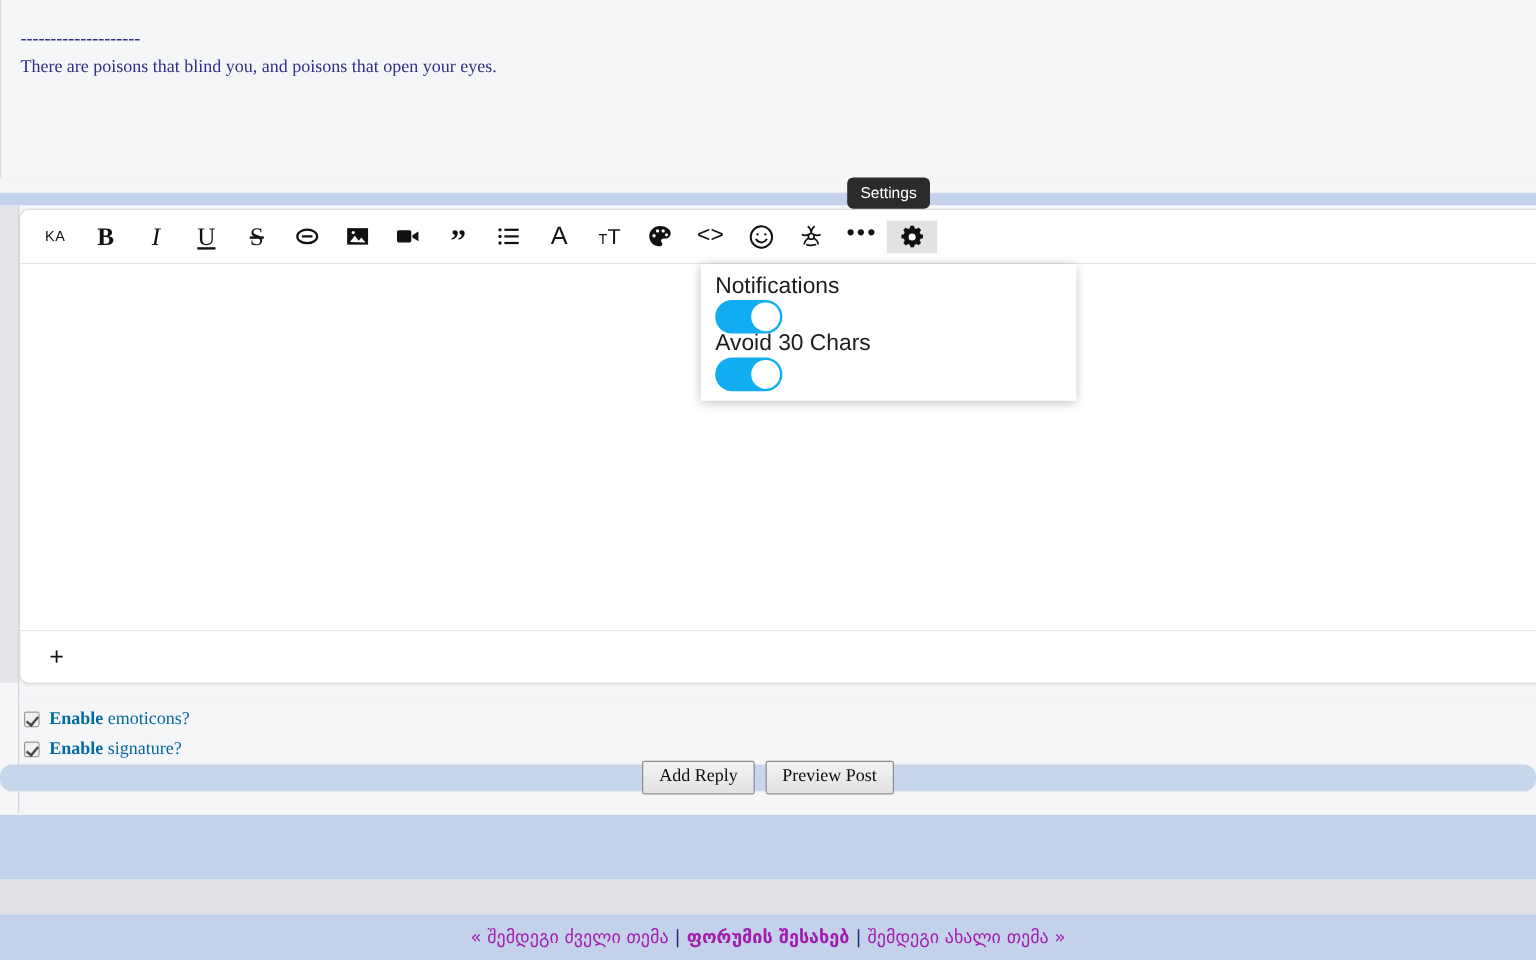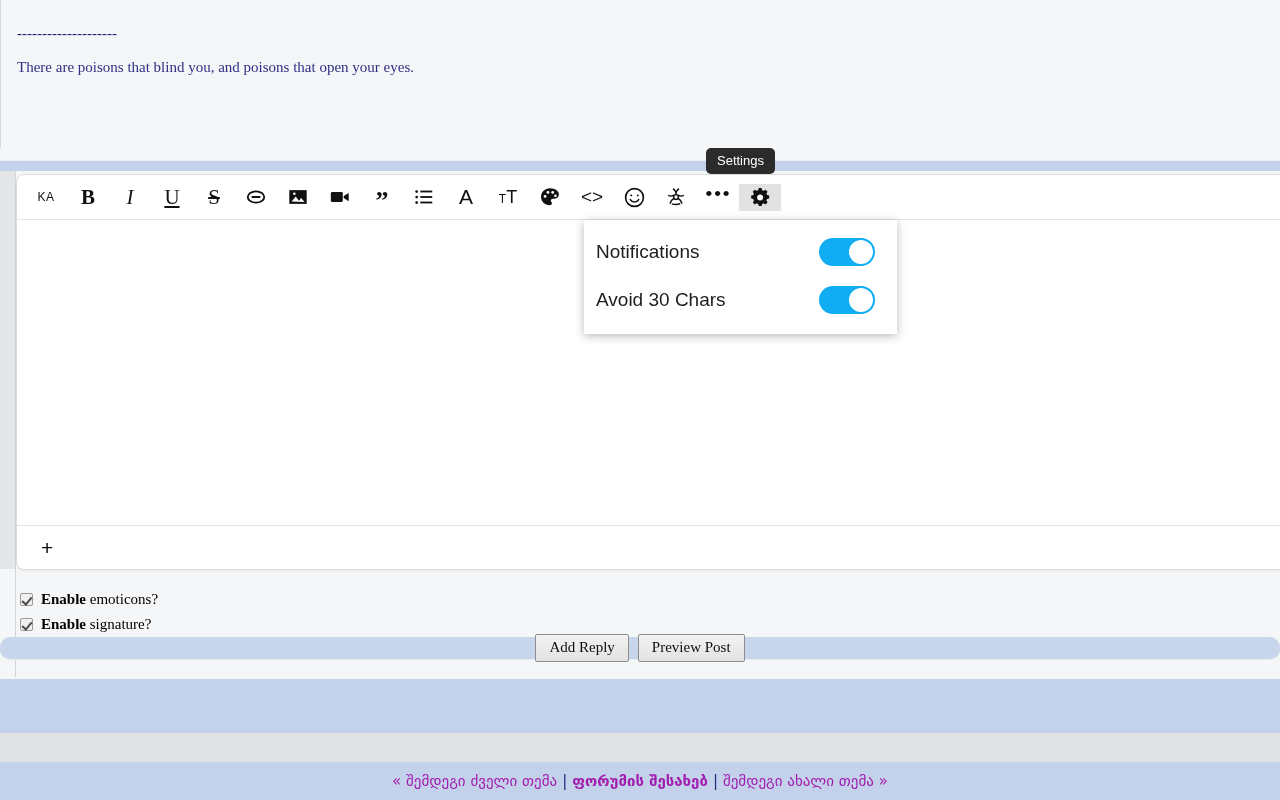--- a/index.html
+++ b/index.html
@@ -26,21 +26,21 @@
   .post-inner {
     position: absolute;
     left: 16px; top: 0; right: 0; bottom: 0;
     padding-top: 24px;
     font-family: "Liberation Serif", serif;
     font-size: 15px;
     color: #2f2f86;
     line-height: 22px;
   }
   .sig-rule { letter-spacing: 0px; color: #1a1a6e; font-size: 15px; line-height: 18px;}
-  .sig-line1 { margin-top: 14px; }
+  .sig-line1 { margin-top: 3px; }
   .sig-line2 { margin-top: 44px; }
 
   
   .blue-strip {
     position: absolute;
     left: 0; top: 160px; width: 1280px; height: 11px;
     background: #c3d2ea;
     border-top: 1px solid #e9ecf2;
   }
   .strip-shadow {
@@ -145,23 +145,24 @@
     left: 584px; top: 220px;
     width: 313px;
     background: #ffffff;
     box-shadow: 0 2px 9px rgba(0,0,0,.28);
     z-index: 30;
     padding: 8px 0 10px;
   }
   .setting-row {
     height: 48px;
     display: flex;
-    align-items: center;
+    align-items: flex-start;
     justify-content: space-between;
     padding: 0 22px 0 12px;
+    flex-direction: column;
   }
   .setting-label {
     font-size: 19px;
     color: #1d1d1d;
     font-family: "Liberation Sans", sans-serif;
   }
   .switch {
     width: 56px; height: 28px;
     border-radius: 14px;
     background: #11adf2;
@@ -198,21 +199,21 @@
   }
   .cb::after {
     content: "";
     position: absolute;
     left: 3px; top: 1px;
     width: 4px; height: 8px;
     border: solid #4a4a4a;
     border-width: 0 2px 2px 0;
     transform: rotate(40deg);
   }
-  .opt-text { font-size: 15px; color: #000000; }
+  .opt-text { font-size: 15px; color: #0369a1; }
   .opt-text b { font-weight: bold; }
 
   
   .actionbar {
     position: absolute;
     left: 0; top: 637px; width: 1280px; height: 23px;
     background: #c8d6ec;
     display: flex;
     align-items: center;
     justify-content: center;

